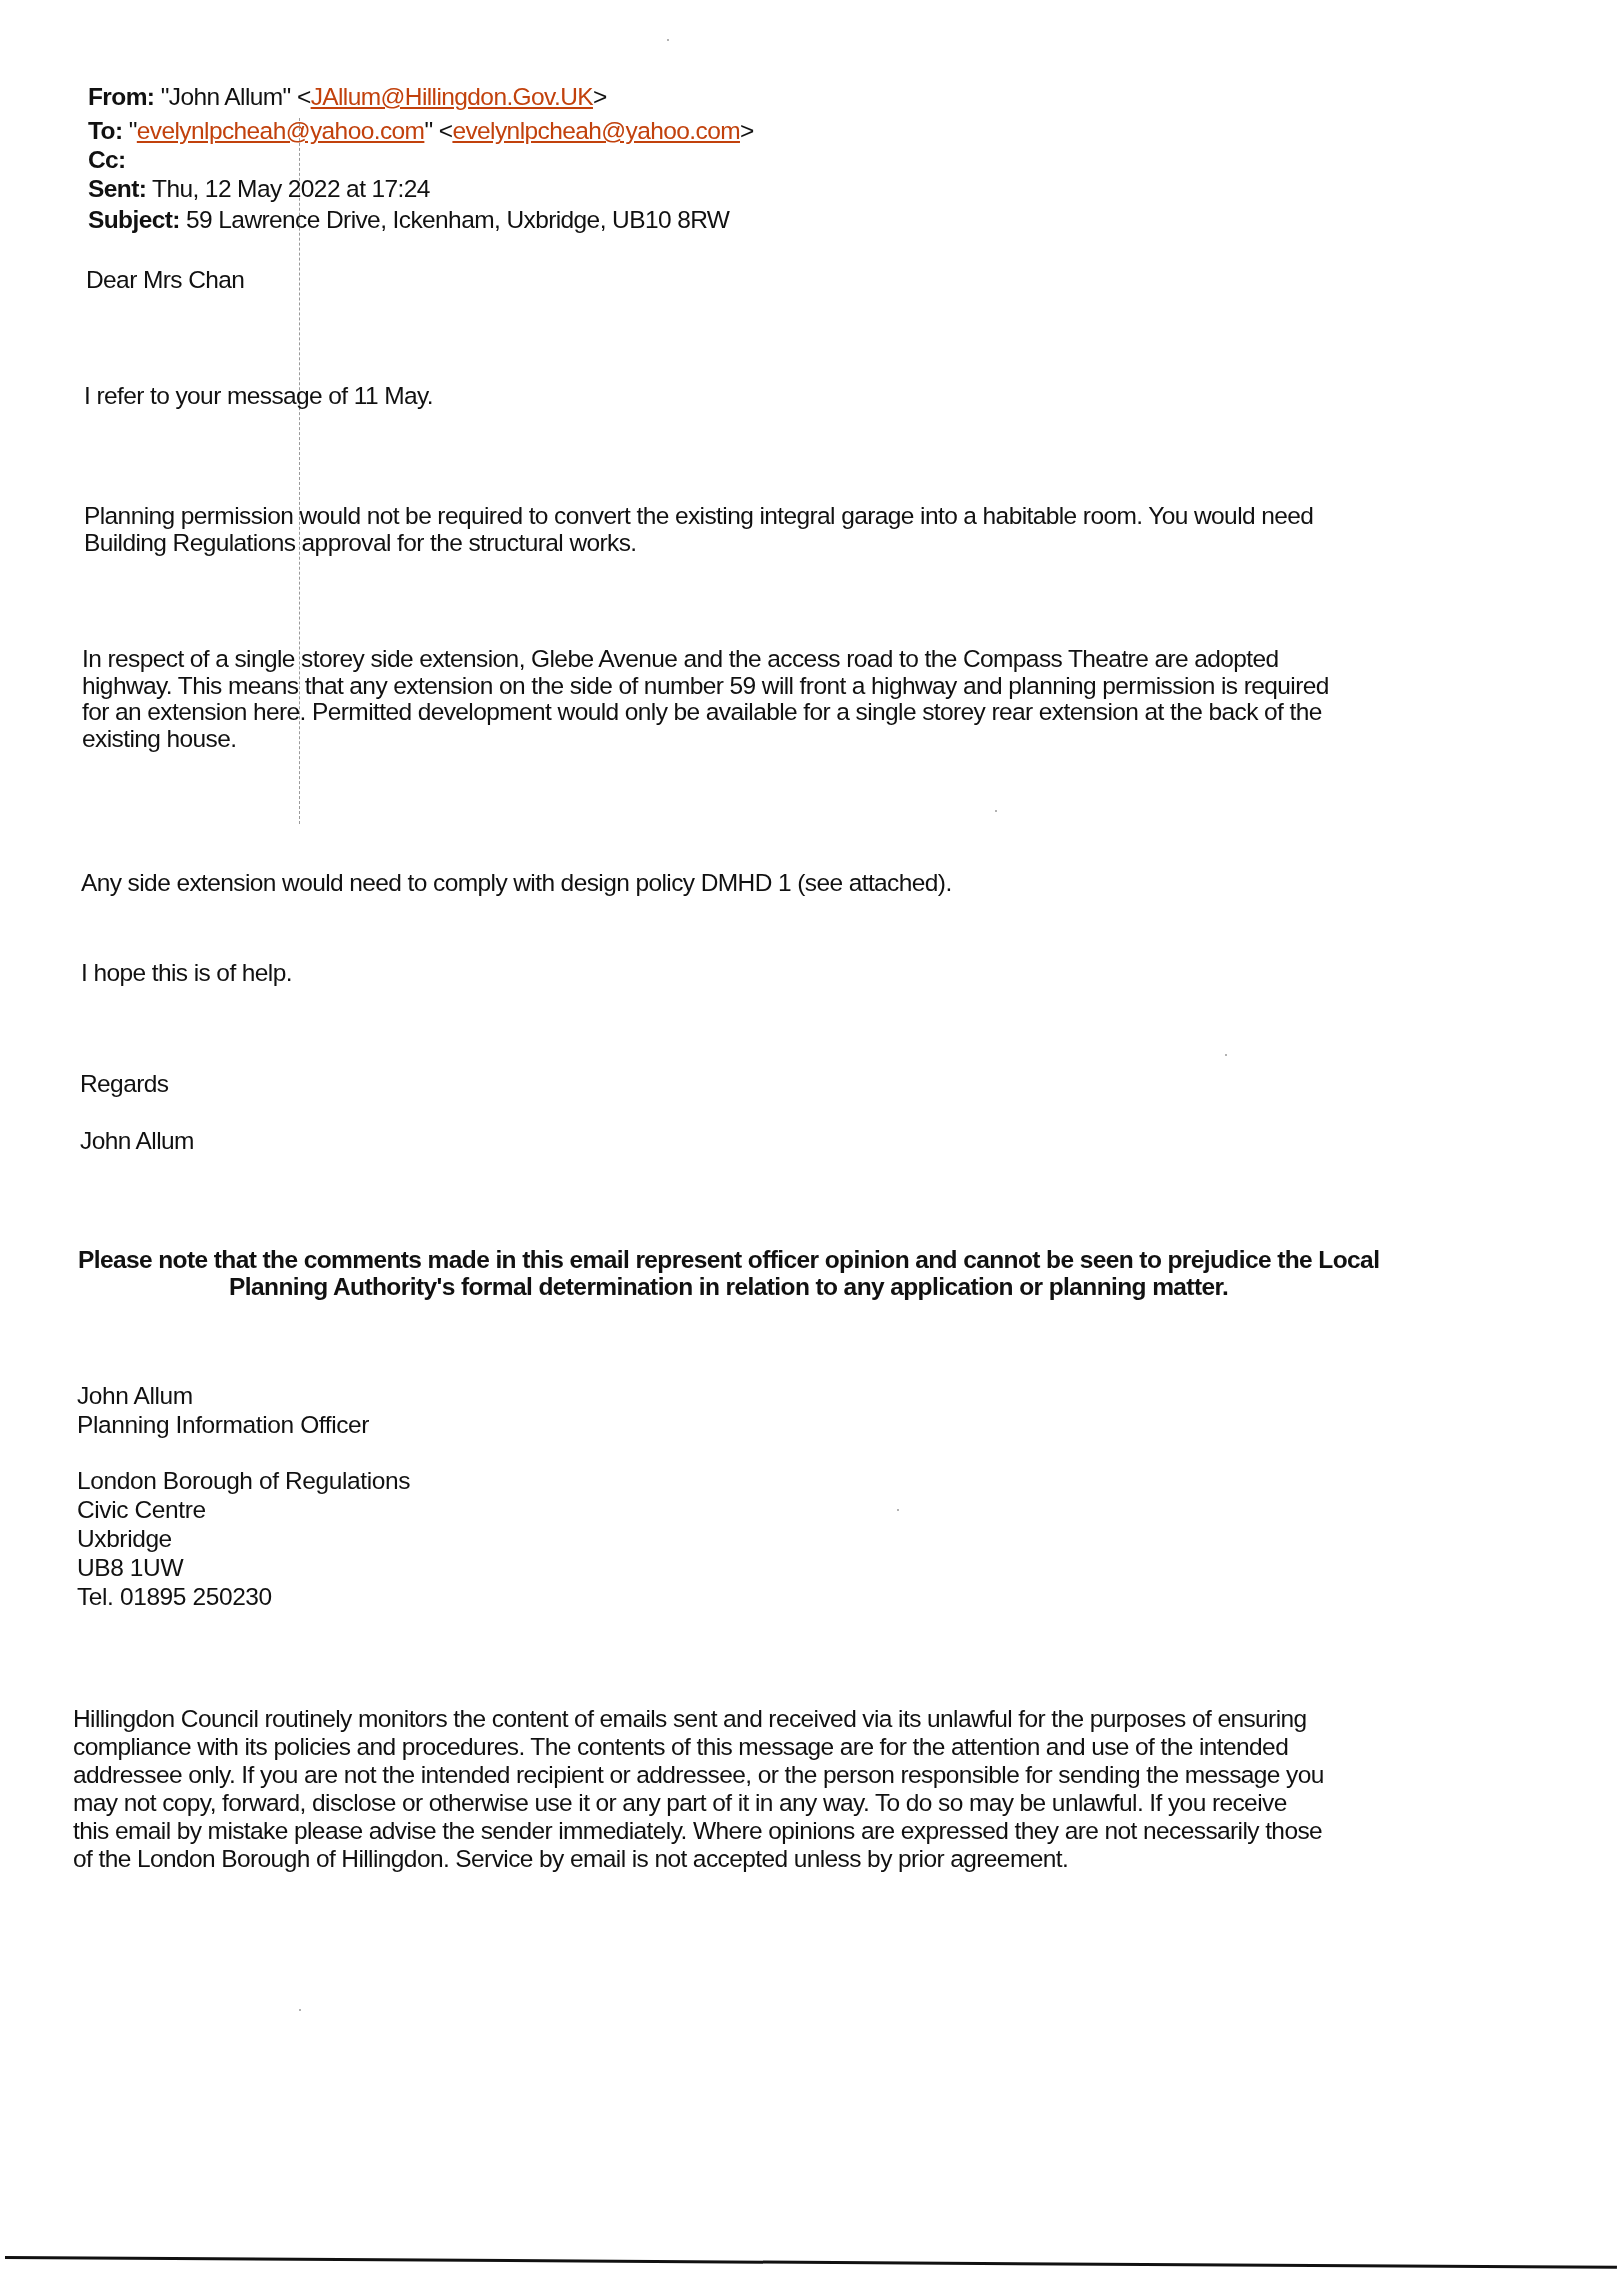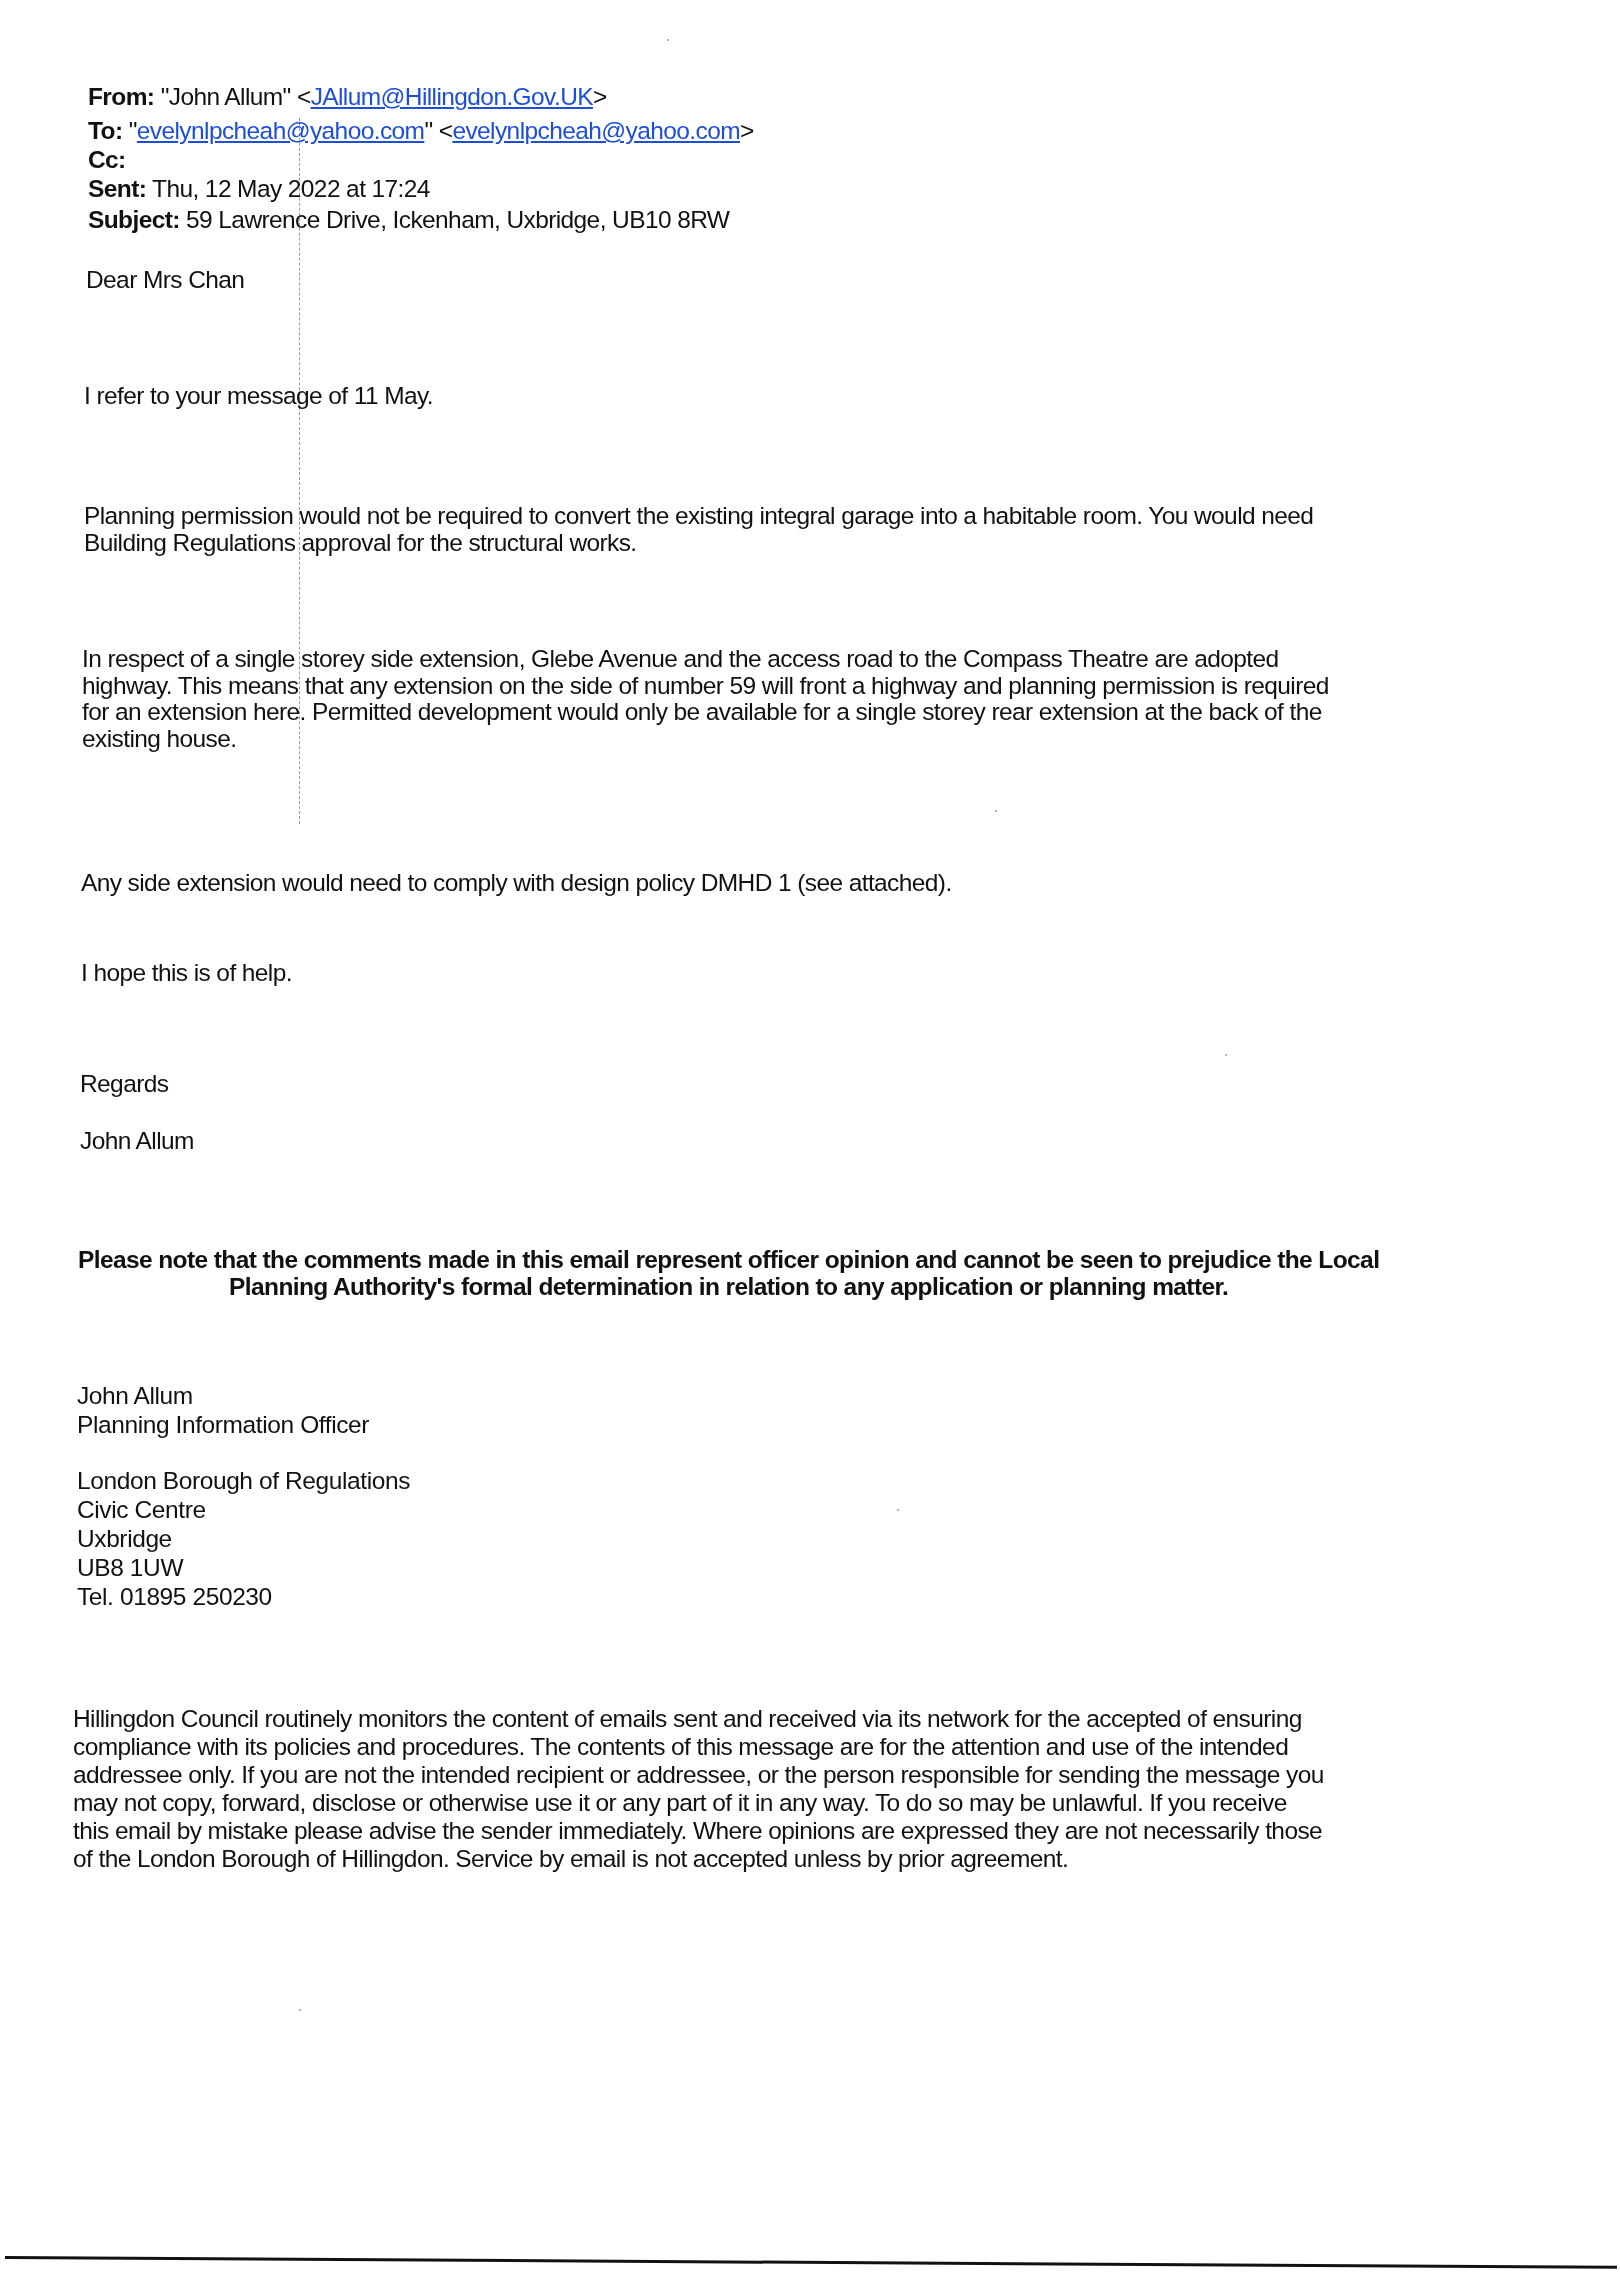--- a/index.html
+++ b/index.html
@@ -27,21 +27,21 @@
       white-space: nowrap;
       font-size: 24.5px;
       line-height: 25.5px;
       letter-spacing: -0.6px;
     }
     .hdr .lbl {
       font-weight: bold;
     }
     .link {
       text-decoration: underline;
-      color: #1d4ed8;
+      color: #c2410c;
     }
     .block {
       position: absolute;
       font-size: 24.5px;
       line-height: 26.5px;
       letter-spacing: -0.6px;
     }
     .block p {
       margin: 0;
       white-space: nowrap;
@@ -151,21 +151,21 @@
     <p>Planning Information Officer</p>
     <p style="height:27.4px;"></p>
     <p>London Borough of Regulations</p>
     <p>Civic Centre</p>
     <p>Uxbridge</p>
     <p>UB8 1UW</p>
     <p>Tel. 01895 250230</p>
   </div>
 
   <div class="block" style="left:73px; top:1705px; line-height:28px;">
-    <p>Hillingdon Council routinely monitors the content of emails sent and received via its network for the accepted of ensuring</p>
+    <p>Hillingdon Council routinely monitors the content of emails sent and received via its unlawful for the purposes of ensuring</p>
     <p>compliance with its policies and procedures. The contents of this message are for the attention and use of the intended</p>
     <p>addressee only. If you are not the intended recipient or addressee, or the person responsible for sending the message you</p>
     <p>may not copy, forward, disclose or otherwise use it or any part of it in any way. To do so may be unlawful. If you receive</p>
     <p>this email by mistake please advise the sender immediately. Where opinions are expressed they are not necessarily those</p>
     <p>of the London Borough of Hillingdon. Service by email is not accepted unless by prior agreement.</p>
   </div>
 
   <div class="speck" style="left:667px; top:39px;"></div>
   <div class="speck" style="left:995px; top:810px;"></div>
   <div class="speck" style="left:1225px; top:1054px;"></div>

